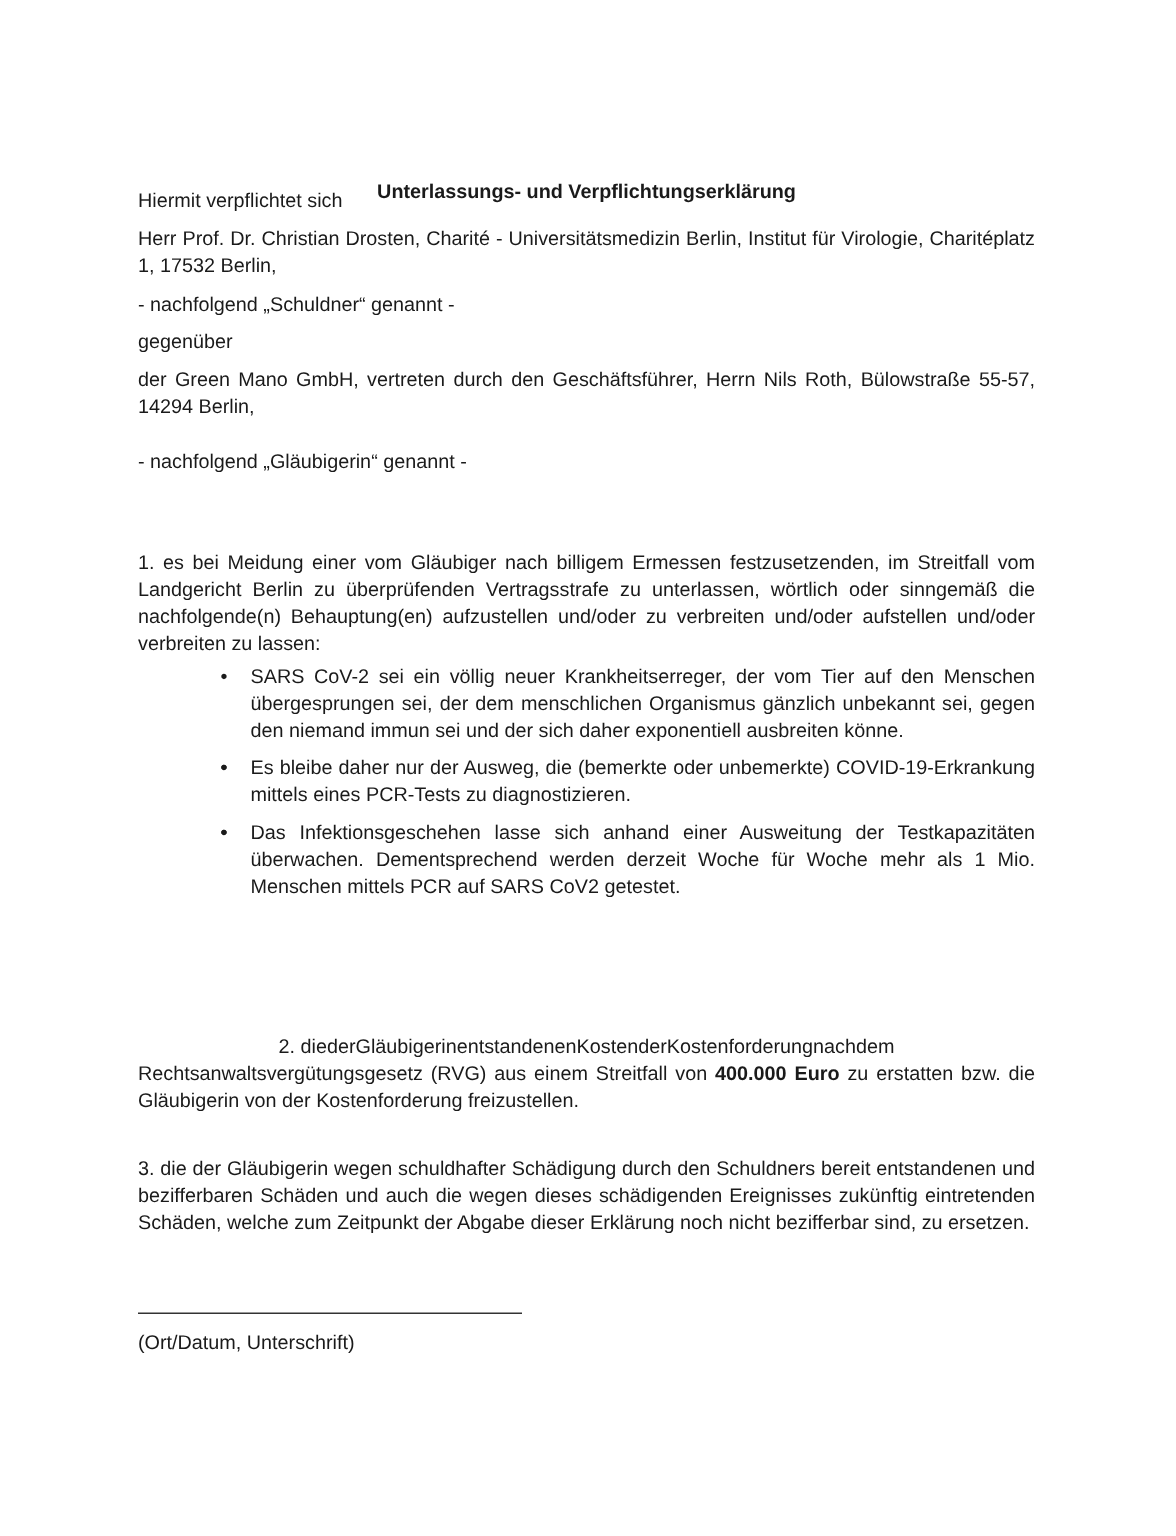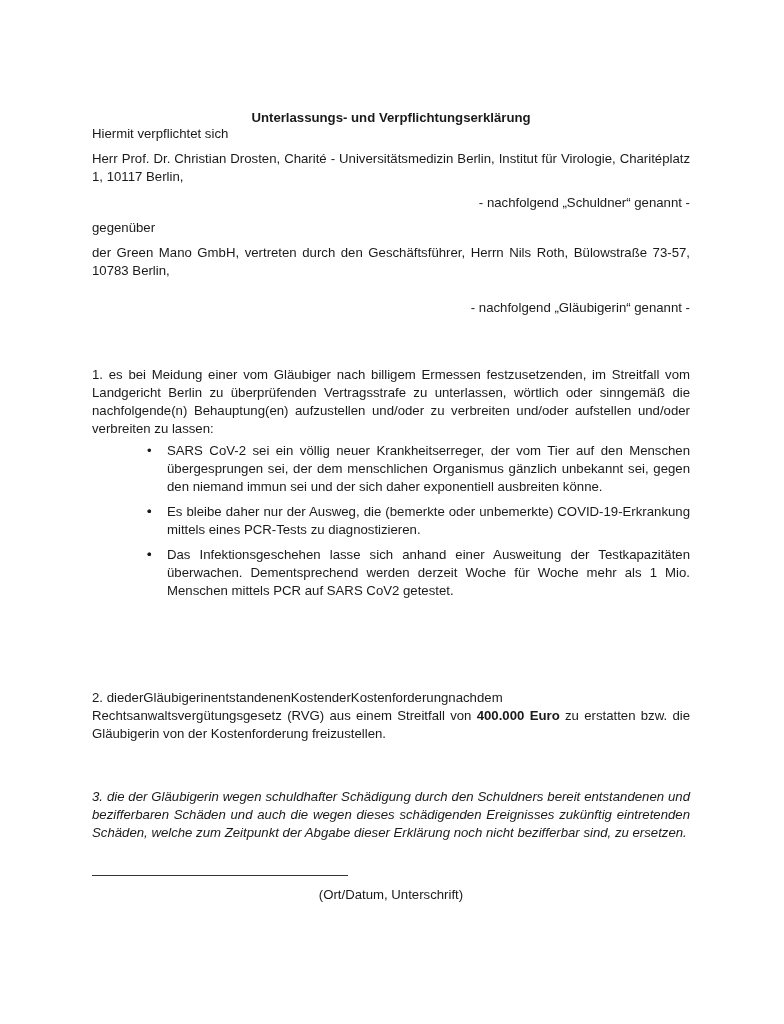--- a/index.html
+++ b/index.html
@@ -22,21 +22,21 @@
       left: 92px;
       top: 0;
       width: 598px;
     }
     .abs { position: absolute; left: 0; width: 598px; margin: 0; }
     .title {
       text-align: center;
       font-weight: bold;
     }
     .justify { text-align: justify; text-align-last: left; }
-    .right { text-align: right; }
+    .right { }
     .bullets {
       position: absolute;
       left: 55px;
       width: 543px;
       margin: 0;
       padding: 0;
       list-style: none;
     }
     .bullets li {
       position: relative;
@@ -53,39 +53,39 @@
       position: absolute;
       left: 0;
       width: 256px;
       height: 0;
       border-top: 1px solid #333;
     }
     .bold { font-weight: bold; }
     
     .item2-first {
       display: flex;
-      justify-content: flex-start;
+      justify-content: center;
     }
   </style>
 </head>
 <body>
 
 <div class="page">
 
-  <p class="abs title" style="top:109px;">Unterlassungs- und Verpflichtungserklärung</p>
+  <p class="abs title" style="top:119px;">Unterlassungs- und Verpflichtungserklärung</p>
 
   <p class="abs" style="top:125px;">Hiermit verpflichtet sich</p>
 
-  <p class="abs justify" style="top:150px;">Herr Prof. Dr. Christian Drosten, Charité - Universitätsmedizin Berlin, Institut für Virologie, Charitéplatz 1, 10117 Berlin,</p>
+  <p class="abs justify" style="top:150px;">Herr Prof. Dr. Christian Drosten, Charité - Universitätsmedizin Berlin, Institut für Virologie, Charitéplatz 1, 17532 Berlin,</p>
 
   <p class="abs right" style="top:194px;">- nachfolgend „Schuldner“ genannt -</p>
 
   <p class="abs" style="top:219px;">gegenüber</p>
 
-  <p class="abs justify" style="top:244px;">der Green Mano GmbH, vertreten durch den Geschäftsführer, Herrn Nils Roth, Bülowstraße 73-57, 10783 Berlin,</p>
+  <p class="abs justify" style="top:244px;">der Green Mano GmbH, vertreten durch den Geschäftsführer, Herrn Nils Roth, Bülowstraße 55-57, 14294 Berlin,</p>
 
   <p class="abs right" style="top:299px;">- nachfolgend „Gläubigerin“ genannt -</p>
 
   <p class="abs justify" style="top:366px;">1. es bei Meidung einer vom Gläubiger nach billigem Ermessen festzusetzenden, im Streitfall vom Landgericht Berlin zu überprüfenden Vertragsstrafe zu unterlassen, wörtlich oder sinngemäß die nachfolgende(n) Behauptung(en) aufzustellen und/oder zu verbreiten und/oder aufstellen und/oder verbreiten zu lassen:</p>
 
   <ul class="bullets" style="top:442px;">
     <li style="margin-bottom:7px;">
       <span class="dot">•</span>
       <span>SARS CoV-2 sei ein völlig neuer Krankheitserreger, der vom Tier auf den Menschen übergesprungen sei, der dem menschlichen Organismus gänzlich unbekannt sei, gegen den niemand immun sei und der sich daher exponentiell ausbreiten könne.</span>
     </li>
@@ -113,19 +113,19 @@
       <span>entstandenen</span>
       <span>Kosten</span>
       <span>der</span>
       <span>Kostenforderung</span>
       <span>nach</span>
       <span>dem</span>
     </div>
     <div class="justify"><span>Rechtsanwaltsvergütungsgesetz (RVG) aus einem Streitfall von </span><span class="bold">400.000 Euro</span><span> zu erstatten bzw. die Gläubigerin von der Kostenforderung freizustellen.</span></div>
   </div>
 
-  <p class="abs justify" style="top:788px;font-style:italic;">3. die der Gläubigerin wegen schuldhafter Schädigung durch den Schuldners bereit entstandenen und bezifferbaren Schäden und auch die wegen dieses schädigenden Ereignisses zukünftig eintretenden Schäden, welche zum Zeitpunkt der Abgabe dieser Erklärung noch nicht bezifferbar sind, zu ersetzen.</p>
+  <p class="abs justify" style="top:770px;">3. die der Gläubigerin wegen schuldhafter Schädigung durch den Schuldners bereit entstandenen und bezifferbaren Schäden und auch die wegen dieses schädigenden Ereignisses zukünftig eintretenden Schäden, welche zum Zeitpunkt der Abgabe dieser Erklärung noch nicht bezifferbar sind, zu ersetzen.</p>
 
   <div class="sig-line" style="top:875px;"></div>
 
-  <p class="abs" style="top:886px;text-align:center;">(Ort/Datum, Unterschrift)</p>
+  <p class="abs" style="top:886px;">(Ort/Datum, Unterschrift)</p>
 
 </div>
 
 </body></html>

